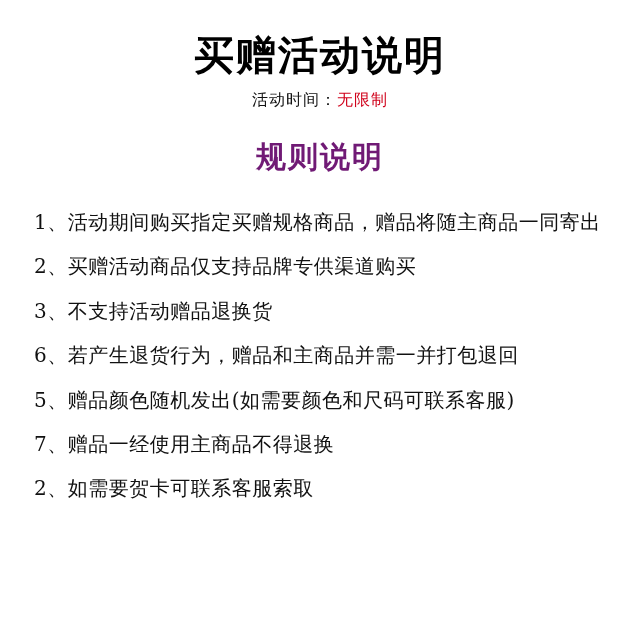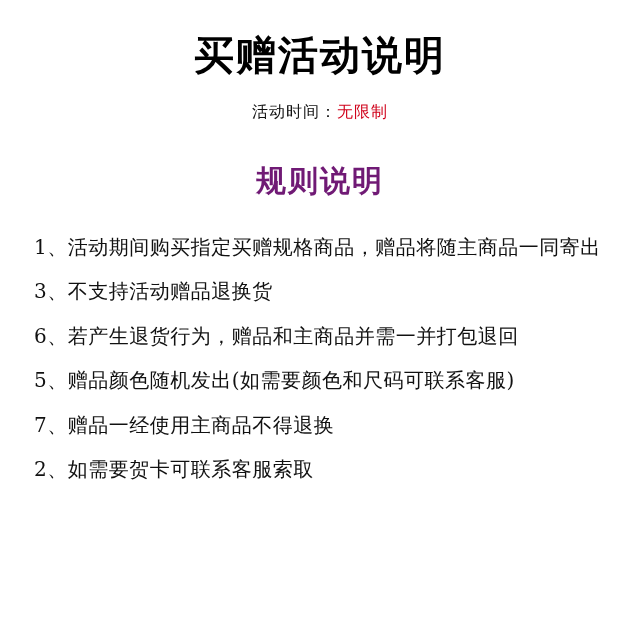--- a/index.html
+++ b/index.html
@@ -15,21 +15,20 @@
     overflow: hidden;
   }
   .page {
     width: 640px;
     height: 640px;
     box-sizing: border-box;
     padding: 26px 34px 10px 34px;
     display: flex;
     flex-direction: column;
     align-items: center;
-    gap: 12px;
   }
   .main-title {
     font-size: 40px;
     font-weight: 700;
     letter-spacing: 2px;
     line-height: 1.15;
     text-align: center;
     margin: 6px 0 0 0;
     color: #000000;
   }
@@ -45,21 +44,21 @@
   }
   .section-title {
     font-size: 30px;
     font-weight: 700;
     letter-spacing: 2px;
     text-align: center;
     margin-top: 26px;
     color: #701a75;
   }
   .rules {
-    margin-top: 17px;
+    margin-top: 28px;
     width: 100%;
     display: flex;
     flex-direction: column;
     justify-content: flex-end;
   }
   .rule {
     font-size: 20px;
     line-height: 1.62;
     letter-spacing: 0.5px;
     color: #111111;
@@ -77,20 +76,21 @@
   <div class="main-title">买赠活动说明</div>
 
   <div class="subtitle-row">
     <span>活动时间：</span><span class="subtitle-value">无限制</span>
   </div>
 
   <div class="section-title">规则说明</div>
 
   <div class="rules">
     <div class="rule">1、活动期间购买指定买赠规格商品，赠品将随主商品一同寄出</div>
+    <div class="rule">2、买赠活动商品仅支持品牌专供渠道购买</div>
     <div class="rule">3、不支持活动赠品退换货</div>
     <div class="rule">6、若产生退货行为，赠品和主商品并需一并打包退回</div>
     <div class="rule">5、赠品颜色随机发出(如需要颜色和尺码可联系客服)</div>
     <div class="rule">7、赠品一经使用主商品不得退换</div>
     <div class="rule">2、如需要贺卡可联系客服索取</div>
   </div>
 
 </div>
 
 </body></html>

